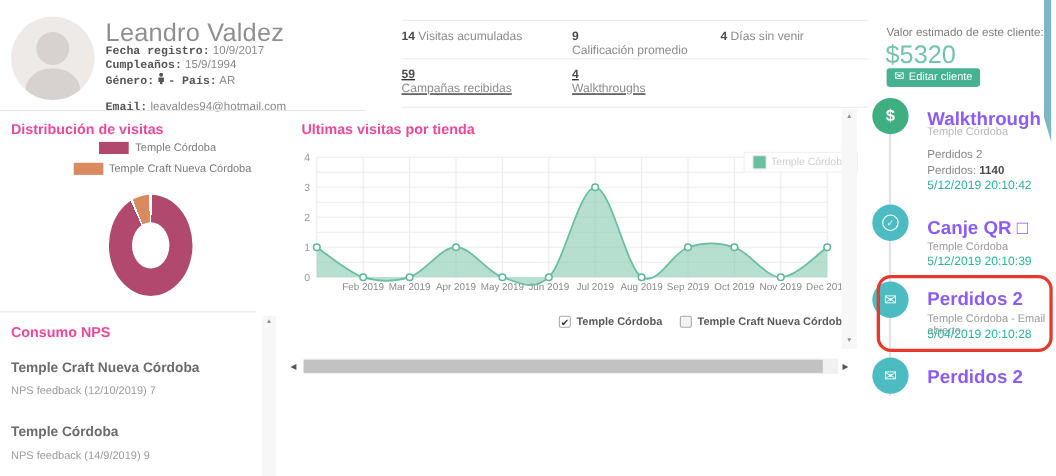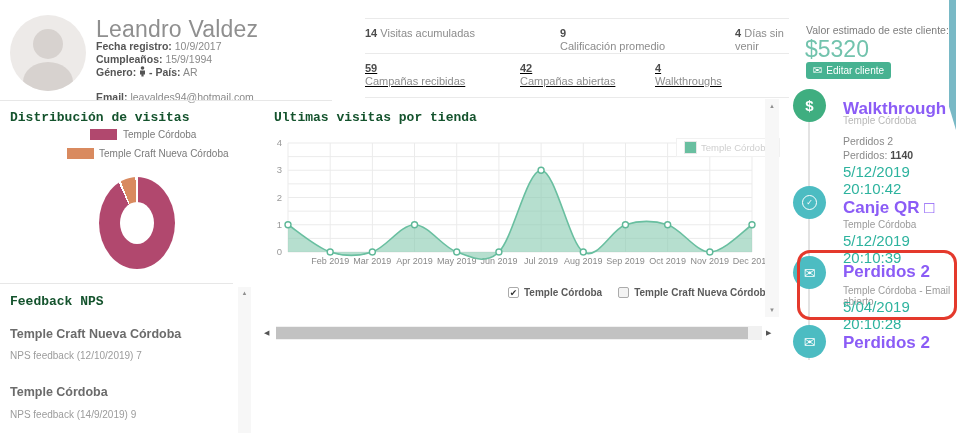--- a/index.html
+++ b/index.html
@@ -9,42 +9,42 @@
   .abs { position:absolute; }
   .divider { position:absolute; height:1px; background:#e7e7e7; }
 
   
   .avatar { position:absolute; left:10px; top:15px; width:76px; height:76px; border-radius:50%;
             background:#edeae8; overflow:hidden; }
   .avatar .head { position:absolute; left:23px; top:14px; width:30px; height:30px; border-radius:50%; background:#d7d2cf; }
   .avatar .body { position:absolute; left:13px; top:47px; width:50px; height:40px; border-radius:50% 50% 0 0; background:#d7d2cf; }
   .p-name { position:absolute; left:96px; top:16px; font-size:23px; color:#8f8f8f; letter-spacing:.2px; }
   .p-line { position:absolute; left:96px; font-size:10.5px; color:#8a8a8a; }
-  .p-line b { color:#555; }
+  .p-line b { color:#555;font-family:Liberation Mono, monospace; }
   .gender-icon { display:inline-block; vertical-align:-1px; }
 
   
   .stats { position:absolute; left:365px; top:18px; width:424px; border-top:1px solid #eaeaea; }
   .stats-row { display:grid; grid-template-columns:155px 135px 1fr; border-bottom:1px solid #eaeaea; }
-  .stats-row.r1 { height:35px;gap:40px; }
+  .stats-row.r1 { height:35px; }
   .stats-row.r2 { height:44px;text-decoration:underline; }
   .stat { padding-top:8px; font-size:11px; color:#8c8c8c; line-height:13px; }
   .stat b { color:#4c4c4c; font-weight:bold; }
 
   
   .vb-label { position:absolute; left:806px; top:24px; font-size:10.5px; color:#7d7d7d; }
   .vb-amount { position:absolute; left:805px; top:36px; font-size:23px; color:#72c3ad; }
   .edit-btn { position:absolute; left:806px; top:62px; height:17px; border:none; border-radius:3px;
               color:#fff; font-size:10px; font-family:inherit; padding:0 7px; display:flex; align-items:center; gap:4px; cursor:pointer; }
   .edit-btn .env { font-size:11px; line-height:1; }
   .edge-strip { position:absolute; left:949px; top:0; width:7px; height:130px;
                 clip-path:polygon(0 0,100% 0,100% 100%,0 82%); }
 
   
-  .h-sec { position:absolute; font-size:13px; font-weight:bold; color:#14532d;font-family:Liberation Mono, monospace; }
+  .h-sec { position:absolute; font-size:13px; font-weight:bold; color:#ec4899; }
 
   
   .dlegend-swatch { position:absolute; width:27px; height:11px; }
   .dlegend-label { position:absolute; font-size:10px; color:#7a7a7a; }
   .donut { position:absolute; left:99px; top:177px; width:76px; height:92px; border-radius:50%; }
   .donut-hole { position:absolute; left:21px; top:25px; width:34px; height:42px; border-radius:50%; background:#fff; }
 
   
   .nps-store { position:absolute; left:10px; font-size:12.5px; font-weight:bold; color:#6b6b6b; }
   .nps-detail { position:absolute; left:10px; font-size:10px; color:#9c9c9c; }
@@ -79,21 +79,21 @@
   .tl-icon { position:absolute; left:793px; width:33px; height:33px; border-radius:50%; display:flex;
              align-items:center; justify-content:center; color:#fff; }
   .tl-icon .dollar { font-size:15px; font-weight:bold; }
   .tl-icon .env { font-size:14px; }
   .tl-icon .ring { width:15px; height:15px; border:1.5px solid #fff; border-radius:50%; display:flex;
                    align-items:center; justify-content:center; font-size:8px; }
   .tl-title { position:absolute; left:843px; font-size:17px; font-weight:bold; color:#8b5cf6; }
   .tl-sub { position:absolute; left:843px; font-size:10px; color:#b8b8b8; }
   .tl-body { position:absolute; left:843px; font-size:10.5px; color:#8a8a8a; }
   .tl-body b { color:#4c4c4c; }
-  .tl-date { position:absolute; left:843px; font-size:15px; color:#2db39e; }
+  .tl-date { position:absolute; left:843px; font-size:11px; color:#2db39e; }
   .tl-sub.darker { color:#9b9b9b; }
 
   .highlight-box { position:absolute; left:797px; top:250px; width:160px; height:70px;
                    border:3px solid #e4392c; border-radius:13px; z-index:5; pointer-events:none; }
 </style>
 </head>
 <body>
 
 <div id="app">
 
@@ -135,23 +135,20 @@
       </div>
       <div class="stat">
         <b>4</b> <span>Días sin venir</span>
       </div>
     </div>
     <div class="stats-row r2">
       <div class="stat">
         <b>59</b><br><span>Campañas recibidas</span>
       </div>
       <div class="stat">
-        <b>42</b><br><span>Campañas abiertas</span>
-      </div>
-      <div class="stat">
         <b>4</b><br><span>Walkthroughs</span>
       </div>
     </div>
   </div>
 
   <div class="vb-label">Valor estimado de este cliente:</div>
   <div class="vb-amount">$5320</div>
   <button class="edit-btn" style="background: rgb(71, 178, 145);">
     <span class="env">✉</span>
     <span>Editar cliente</span>
@@ -161,21 +158,21 @@
   <div class="h-sec" style="left:10px; top:110px;">Distribución de visitas</div>
   <div class="dlegend-swatch" style="left: 90px; top: 129px; background: rgb(177, 72, 110);"></div>
   <div class="dlegend-label" style="left:123px; top:129px;">Temple Córdoba</div>
   <div class="dlegend-swatch" style="left: 67px; top: 148px; background: rgb(217, 138, 95);"></div>
   <div class="dlegend-label" style="left:99px; top:148px;">Temple Craft Nueva Córdoba</div>
   <div class="donut" id="donut" style="background: conic-gradient(rgb(255, 255, 255) 0deg, rgb(255, 255, 255) 1.5deg, rgb(177, 72, 110) 1.5deg, rgb(177, 72, 110) 335.6deg, rgb(255, 255, 255) 335.6deg, rgb(255, 255, 255) 338.6deg, rgb(217, 138, 95) 338.6deg, rgb(217, 138, 95) 358deg, rgb(255, 255, 255) 358deg, rgb(255, 255, 255) 360deg);">
     <div class="donut-hole"></div>
   </div>
   <div class="divider" style="left:0; top:283px; width:233px;"></div>
 
-  <div class="h-sec" style="left:10px; top:294px;">Feedback NPS</div>
+  <div class="h-sec" style="left:10px; top:294px;">Consumo NPS</div>
   <div class="nps-store" style="top:327px;">Temple Craft Nueva Córdoba</div>
   <div class="nps-detail" style="top:350px;">NPS feedback (12/10/2019) 7</div>
   <div class="nps-store" style="top:385px;">Temple Córdoba</div>
   <div class="nps-detail" style="top:409px;">NPS feedback (14/9/2019) 9</div>
   <div class="sb-v" style="left:238px; top:287px; width:13px; height:146px;">
     <div class="sb-arrow" style="top:3px;">▲</div>
   </div>
 
   <div class="h-sec" style="left:274px; top:110px;">Ultimas visitas por tienda</div>
   <svg id="line-chart" class="abs" style="left:270px; top:135px;" width="495" height="140">

